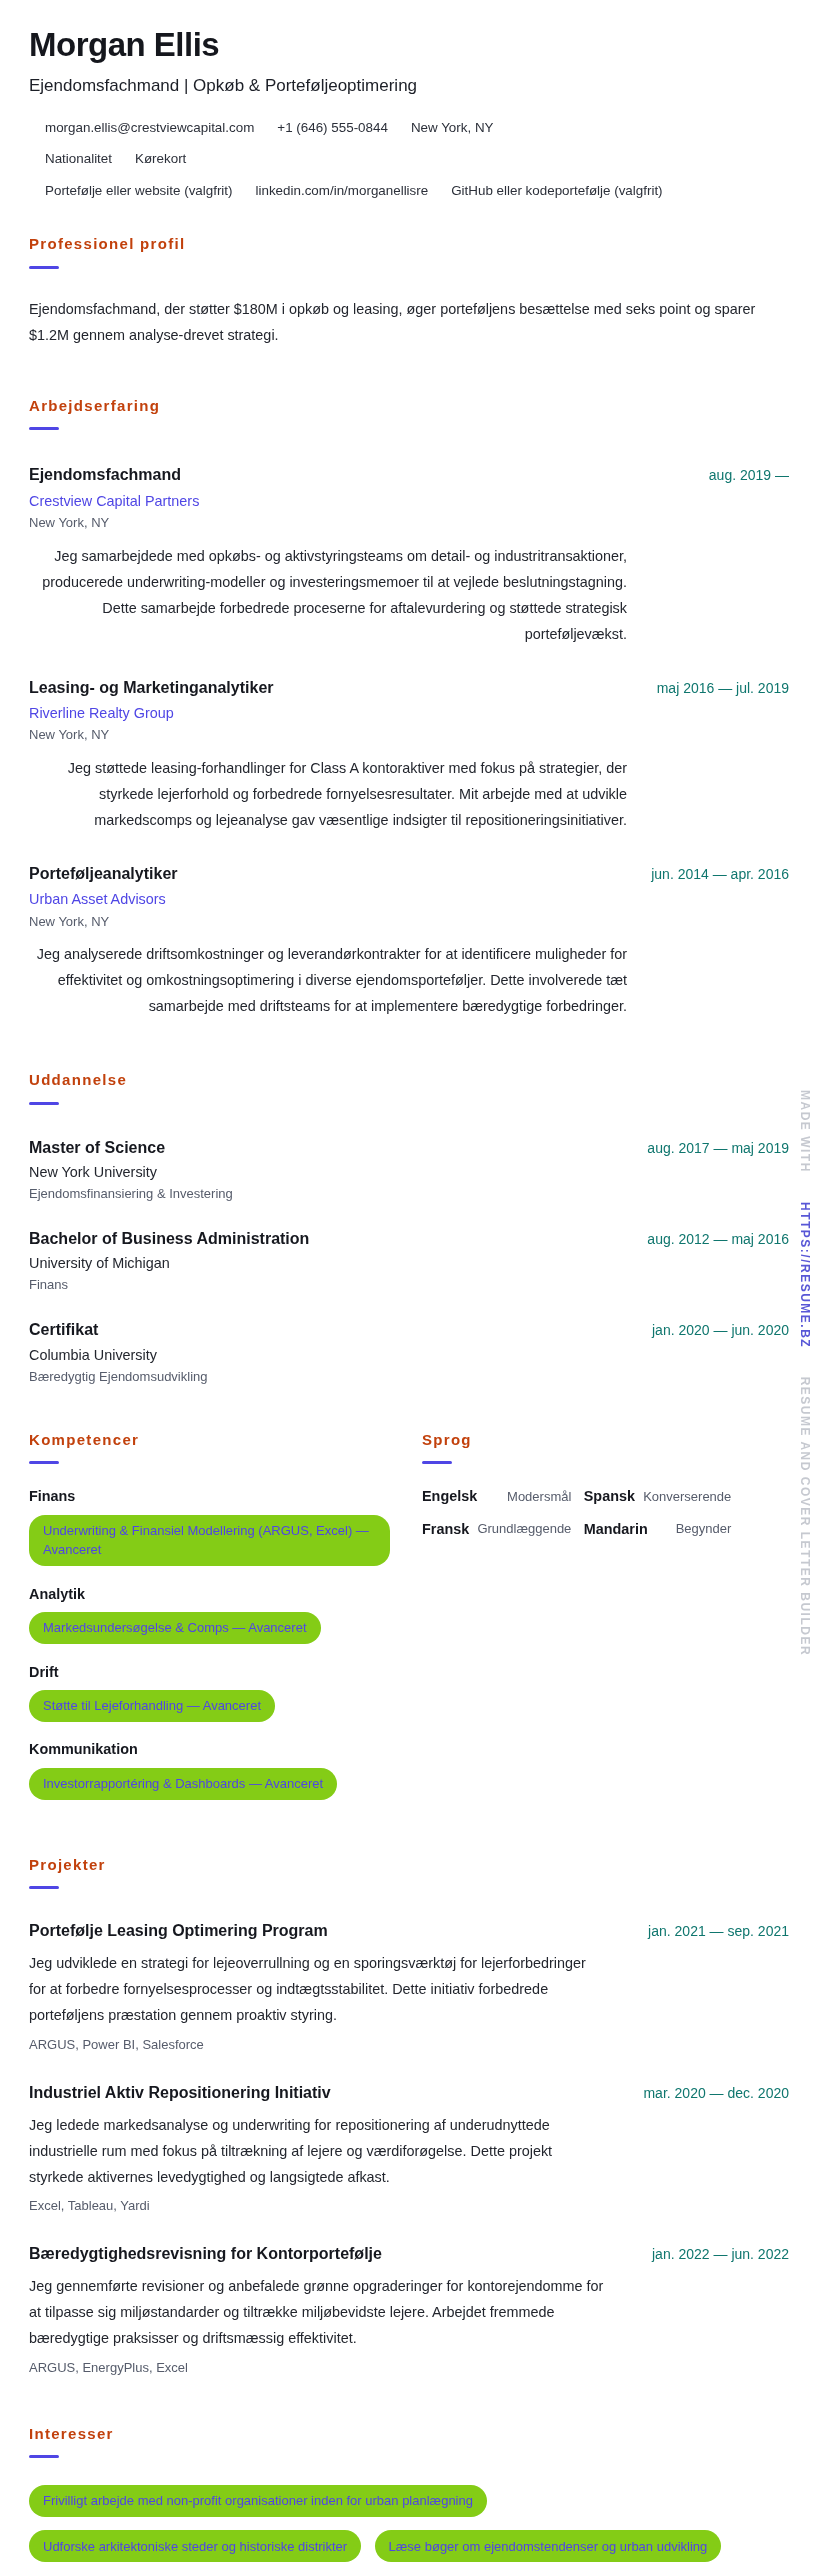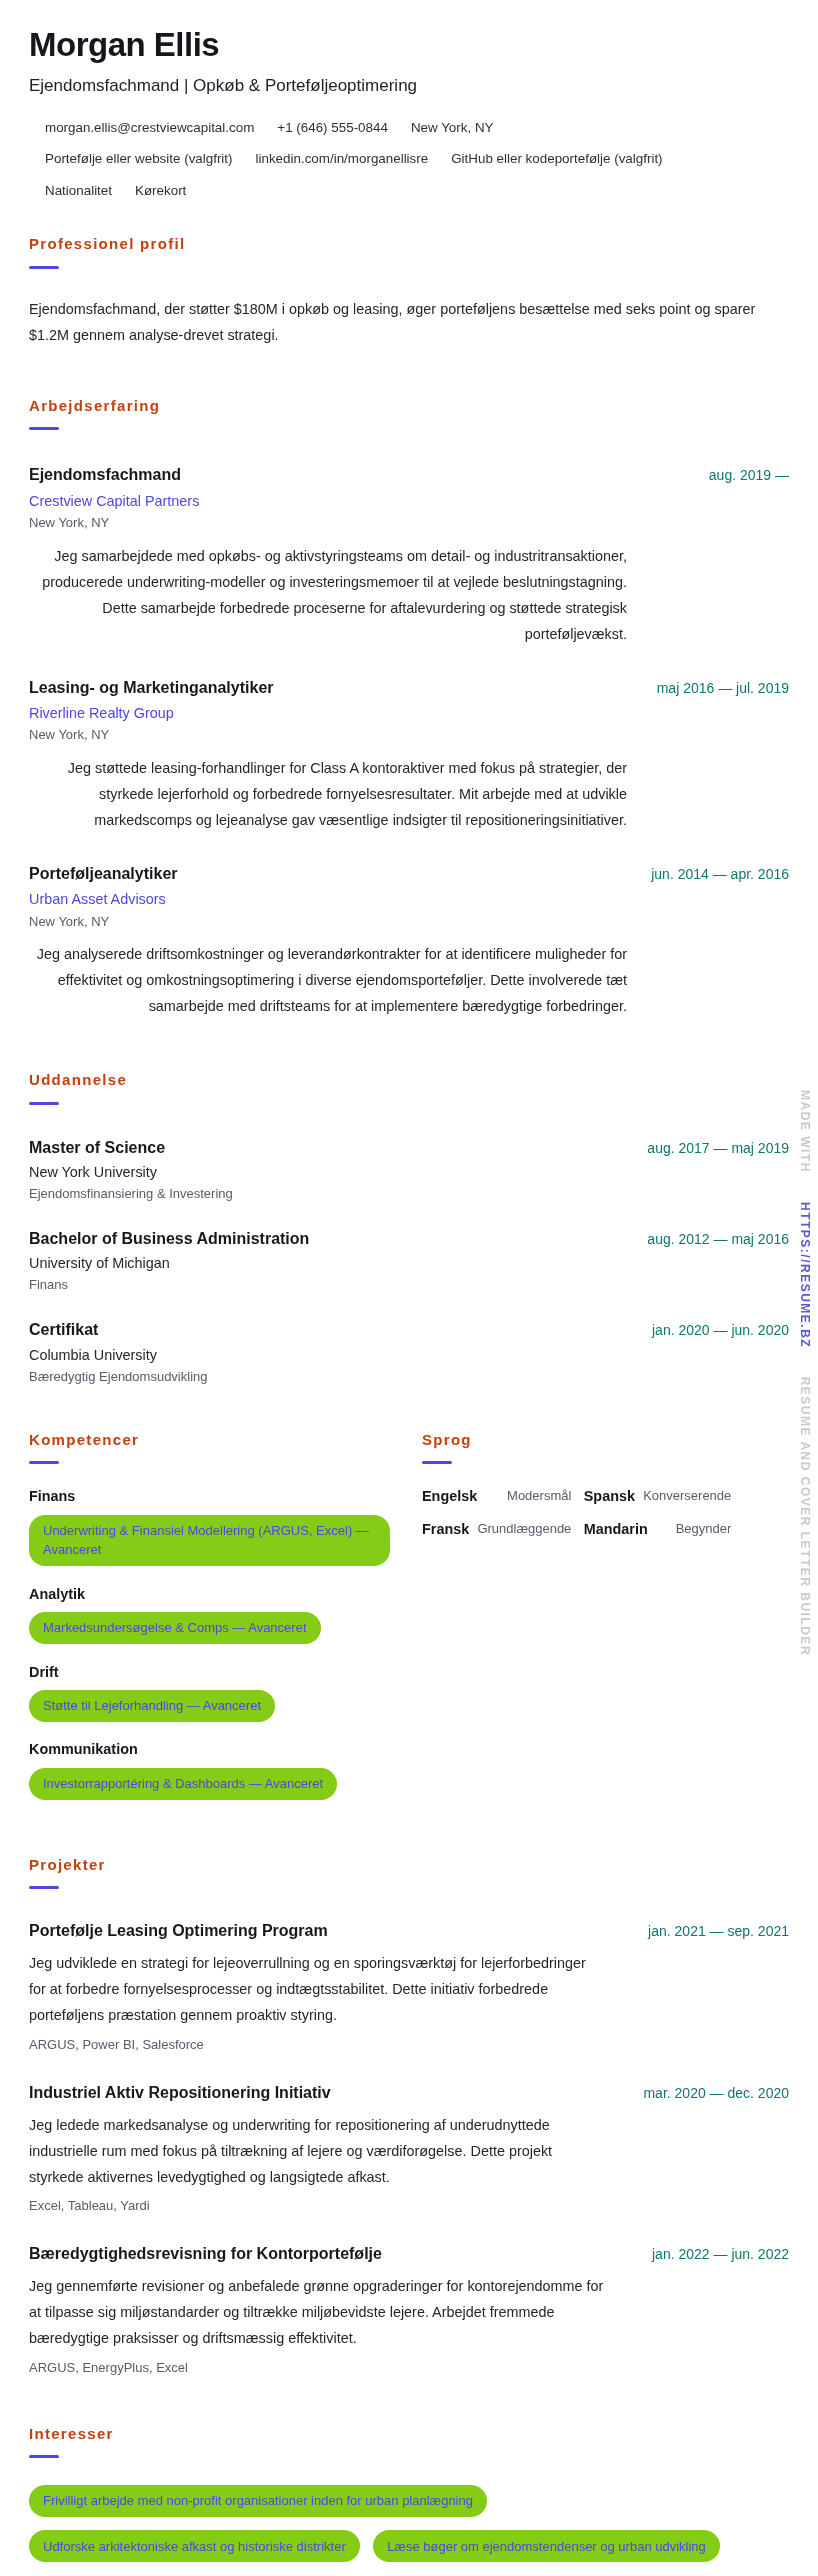--- a/index.html
+++ b/index.html
@@ -49,21 +49,21 @@
   .cat:first-child { margin-top: 0; }
   .cat-label { font-size: 14.4px; font-weight: 700; color: #16181f; }
   .pill {
     display: inline-block; margin-top: 10.3px;
     background: #84cc16; color: #4F46E5;
     font-size: 13px; line-height: 19.6px;
     padding: 6.2px 14px; border-radius: 16px;
     max-width: 100%;
   }
   .lang-grid { display: grid; grid-template-columns: 1fr 1fr; column-gap: 12.4px; row-gap: 16.5px; }
-  .lang-item { display: flex; justify-content: space-between; align-items: flex-start; }
+  .lang-item { display: flex; justify-content: space-between; align-items: center; }
   .lang-name { font-size: 14.4px; font-weight: 700; color: #16181f; }
   .lang-level { font-size: 13px; color: #565c6b; margin-left: 8.2px; white-space: nowrap; }
 
   
   .pill-row { display: flex; flex-wrap: wrap; gap: 13.4px; margin-top: 27px; }
   .pill-row .pill { margin-top: 0; }
 
   
   .watermark {
     position: absolute; top: 1090px; right: 6.2px;
@@ -81,27 +81,27 @@
   <header>
     <h1 class="name">Morgan Ellis</h1>
     <div class="subtitle">Ejendomsfachmand | Opkøb &amp; Porteføljeoptimering</div>
     <div class="contact">
       <div class="contact-row">
         <span>morgan.ellis@crestviewcapital.com</span>
         <span>+1 (646) 555-0844</span>
         <span>New York, NY</span>
       </div>
       <div class="contact-row">
+        <span>Nationalitet</span>
+        <span>Kørekort</span>
+      </div>
+      <div class="contact-row">
         <span>Portefølje eller website (valgfrit)</span>
         <span>linkedin.com/in/morganellisre</span>
         <span>GitHub eller kodeportefølje (valgfrit)</span>
-      </div>
-      <div class="contact-row">
-        <span>Nationalitet</span>
-        <span>Kørekort</span>
       </div>
     </div>
   </header>
 
   <section class="section" style="margin-top:36px">
     <h2 class="section-title">Professionel profil</h2>
     <div class="rule"></div>
     <p class="section-body body-text">Ejendomsfachmand, der støtter $180M i opkøb og leasing, øger porteføljens besættelse med seks point og sparer $1.2M gennem analyse-drevet strategi.</p>
   </section>
 
@@ -261,21 +261,21 @@
       </article>
 
     </div>
   </section>
 
   <section class="section" style="margin-top:50px">
     <h2 class="section-title">Interesser</h2>
     <div class="rule"></div>
     <div class="pill-row">
       <span class="pill">Frivilligt arbejde med non-profit organisationer inden for urban planlægning</span>
-      <span class="pill">Udforske arkitektoniske afkast og historiske distrikter</span>
+      <span class="pill">Udforske arkitektoniske steder og historiske distrikter</span>
       <span class="pill">Læse bøger om ejendomstendenser og urban udvikling</span>
     </div>
   </section>
 
   <aside class="watermark">
     <span class="wm-gray">MADE WITH</span>
     <a class="wm-purple" href="#">HTTPS://RESUME.BZ</a>
     <span class="wm-gray">RESUME AND COVER LETTER BUILDER</span>
   </aside>
 

